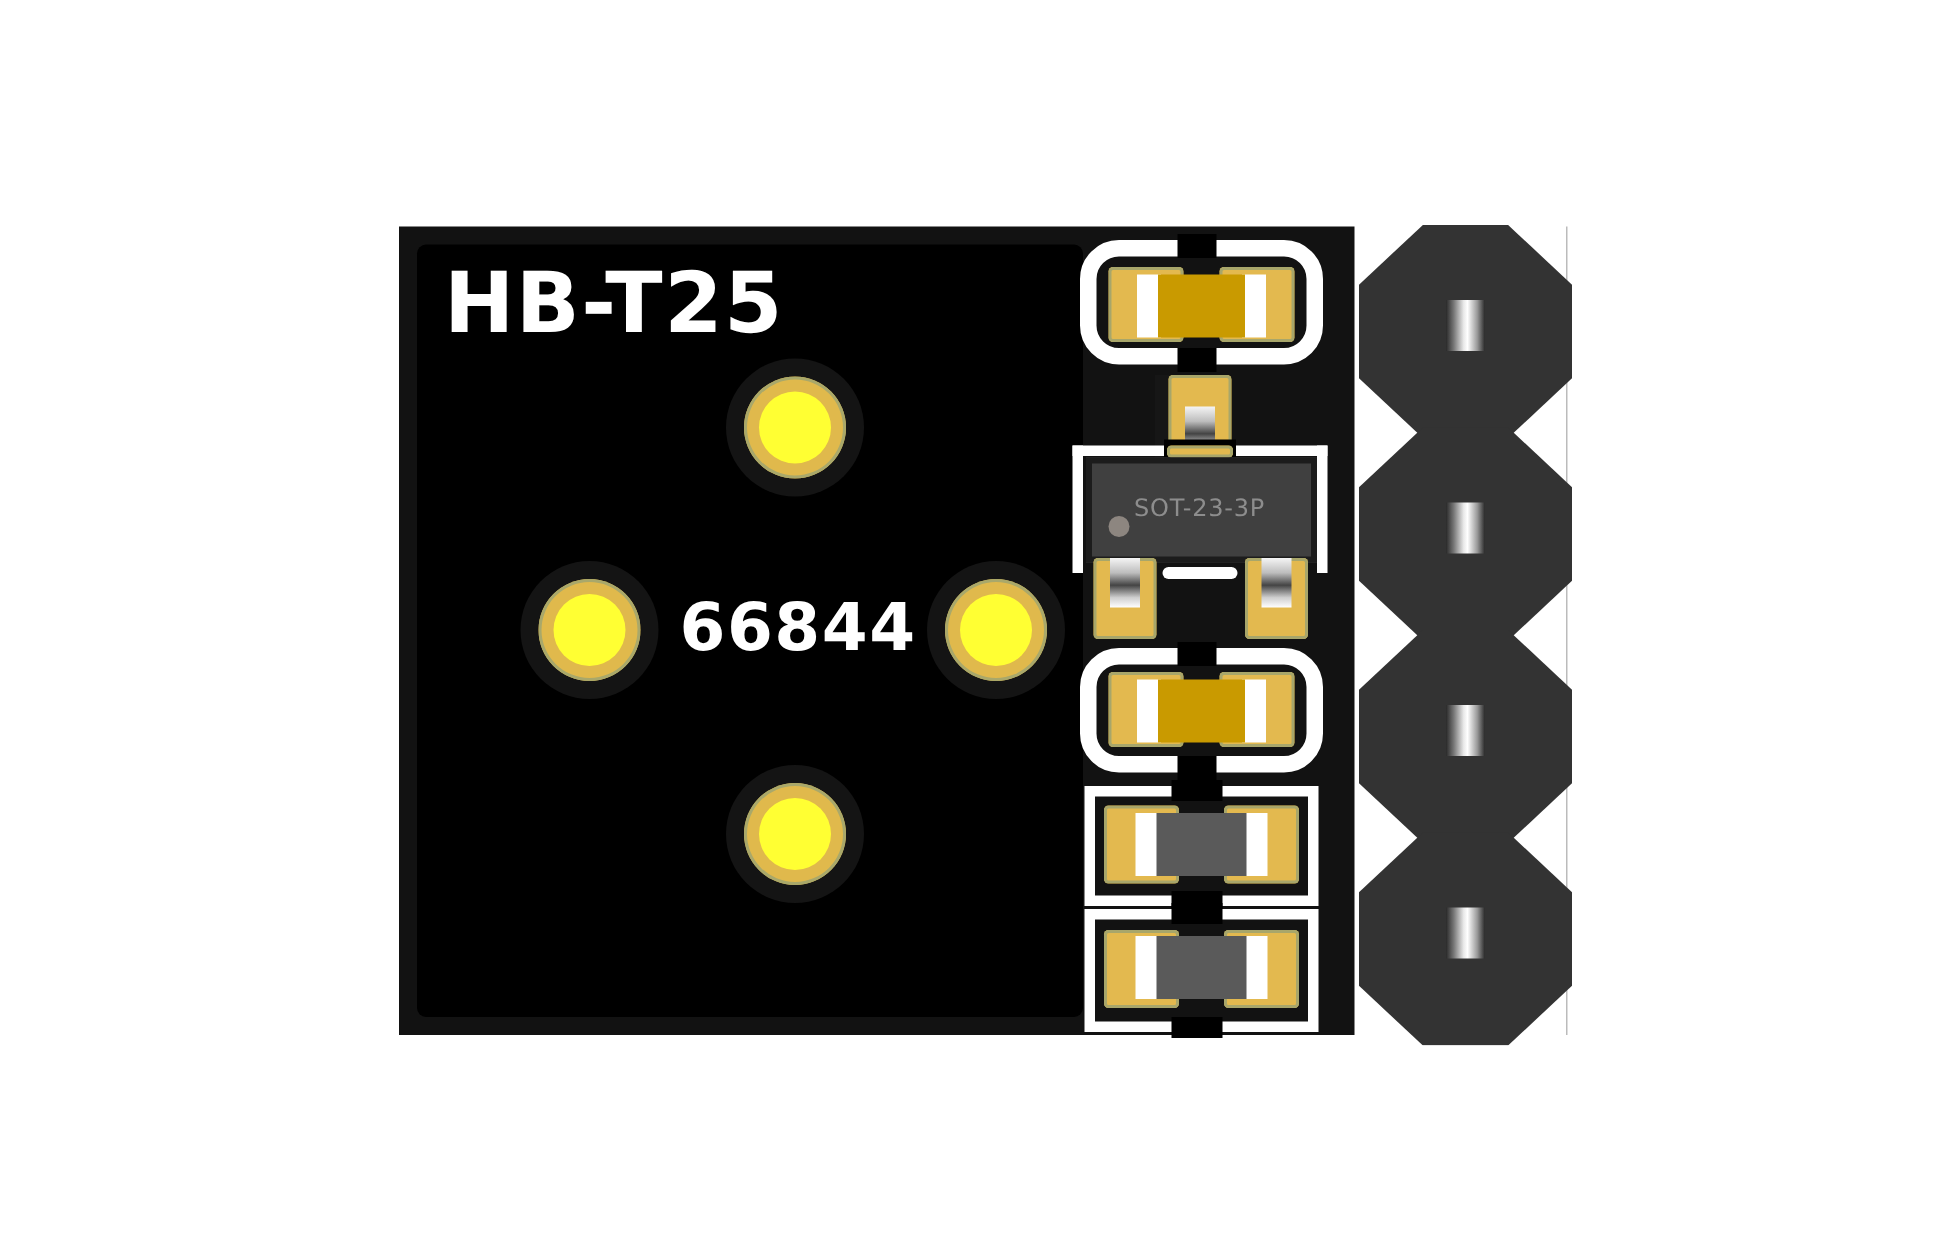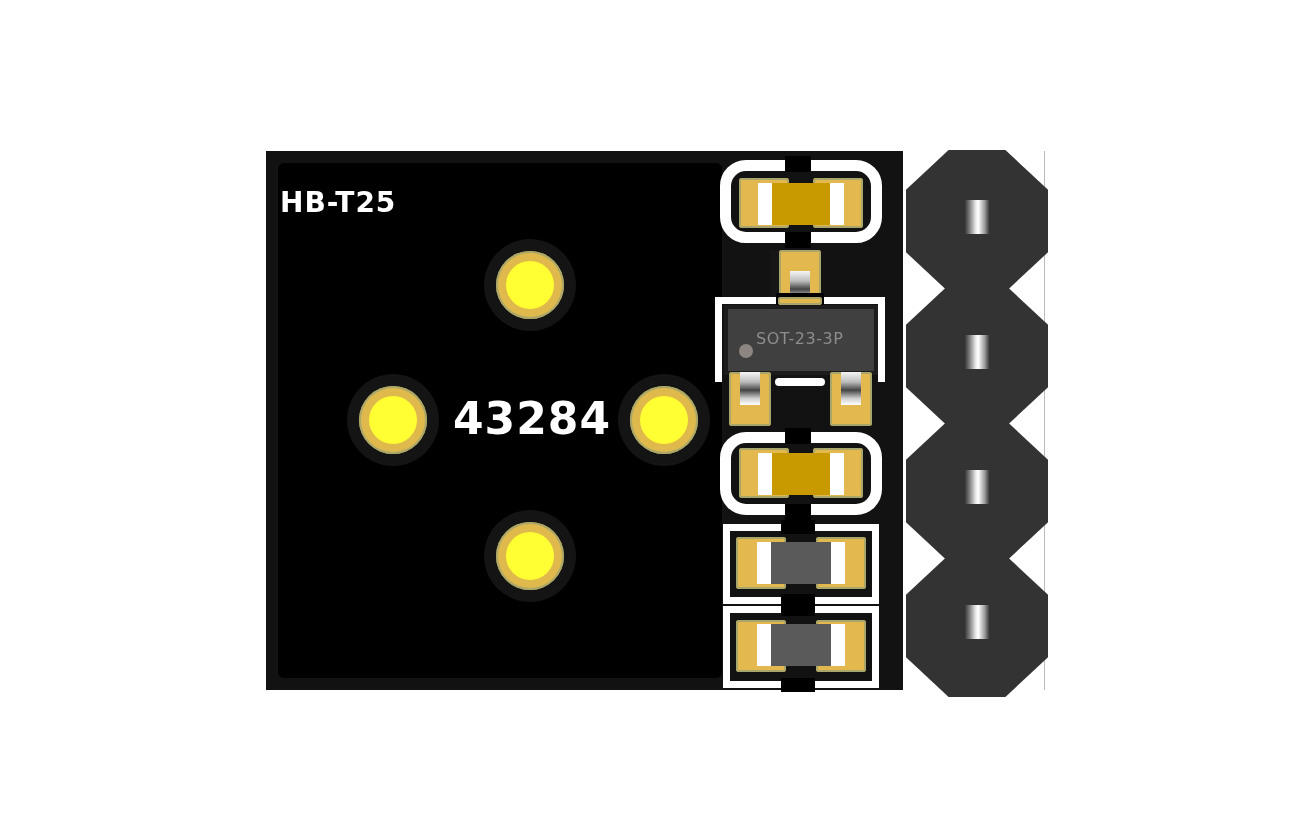--- a/index.html
+++ b/index.html
@@ -10,21 +10,21 @@
     .abs { position: absolute; }
     #board {
       left: 266px; top: 151px; width: 637px; height: 539px; background: #121212;
     }
     #board-inner {
       left: 278px; top: 163px; width: 444px; height: 515px; background: #000000; border-radius: 6px;
     }
     .silk-text {
       color: #ffffff; font-family: "DejaVu Sans", sans-serif; font-weight: bold; letter-spacing: 1px;
     }
-    #title { left: 280px; top: 176px; font-size: 28px; line-height: 54px; }
+    #title { left: 296px; top: 176px; font-size: 56px; line-height: 54px; }
     #serial { left: 453px; top: 392px; font-size: 44px; line-height: 54px; }
     .pad-ring {
       width: 92px; height: 92px; border-radius: 50%; background: #141414;
     }
     .pad-copper {
       position: absolute; left: 12px; top: 12px; width: 68px; height: 68px; border-radius: 50%;
       background: #e0b94c; box-shadow: inset 0 0 0 2px #a9a86a;
     }
     .pad-core {
       position: absolute; left: 10px; top: 10px; width: 48px; height: 48px; border-radius: 50%;
@@ -69,21 +69,21 @@
 </head>
 <body>
 
 <div id="board" class="abs"></div>
 <div id="board-inner" class="abs"></div>
 
 <div class="abs trace" style="left:770px;top:250px;width:30px;height:60px;"></div>
 <div class="abs trace" style="left:905px;top:190px;width:0;height:0;"></div>
 
 <div id="title" class="abs silk-text">HB-T25</div>
-<div id="serial" class="abs silk-text">43284</div>
+<div id="serial" class="abs silk-text">66844</div>
 
 <div class="abs pad-ring" style="left:484px;top:239px;">
   <div class="pad-copper">
       <div class="pad-core"></div>
     </div>
 </div>
 <div class="abs pad-ring" style="left:347px;top:374px;">
   <div class="pad-copper">
       <div class="pad-core"></div>
     </div>

